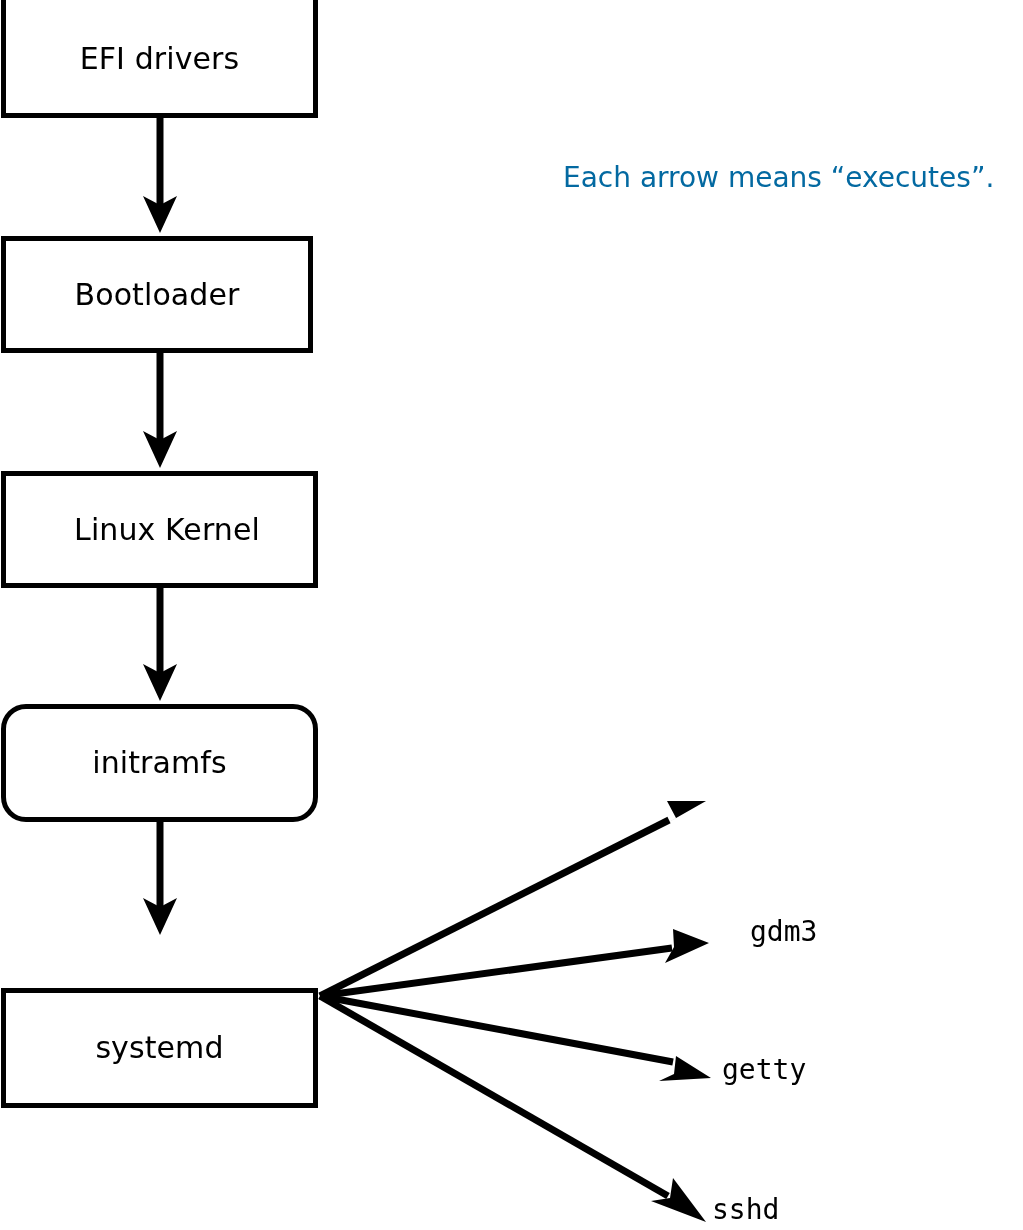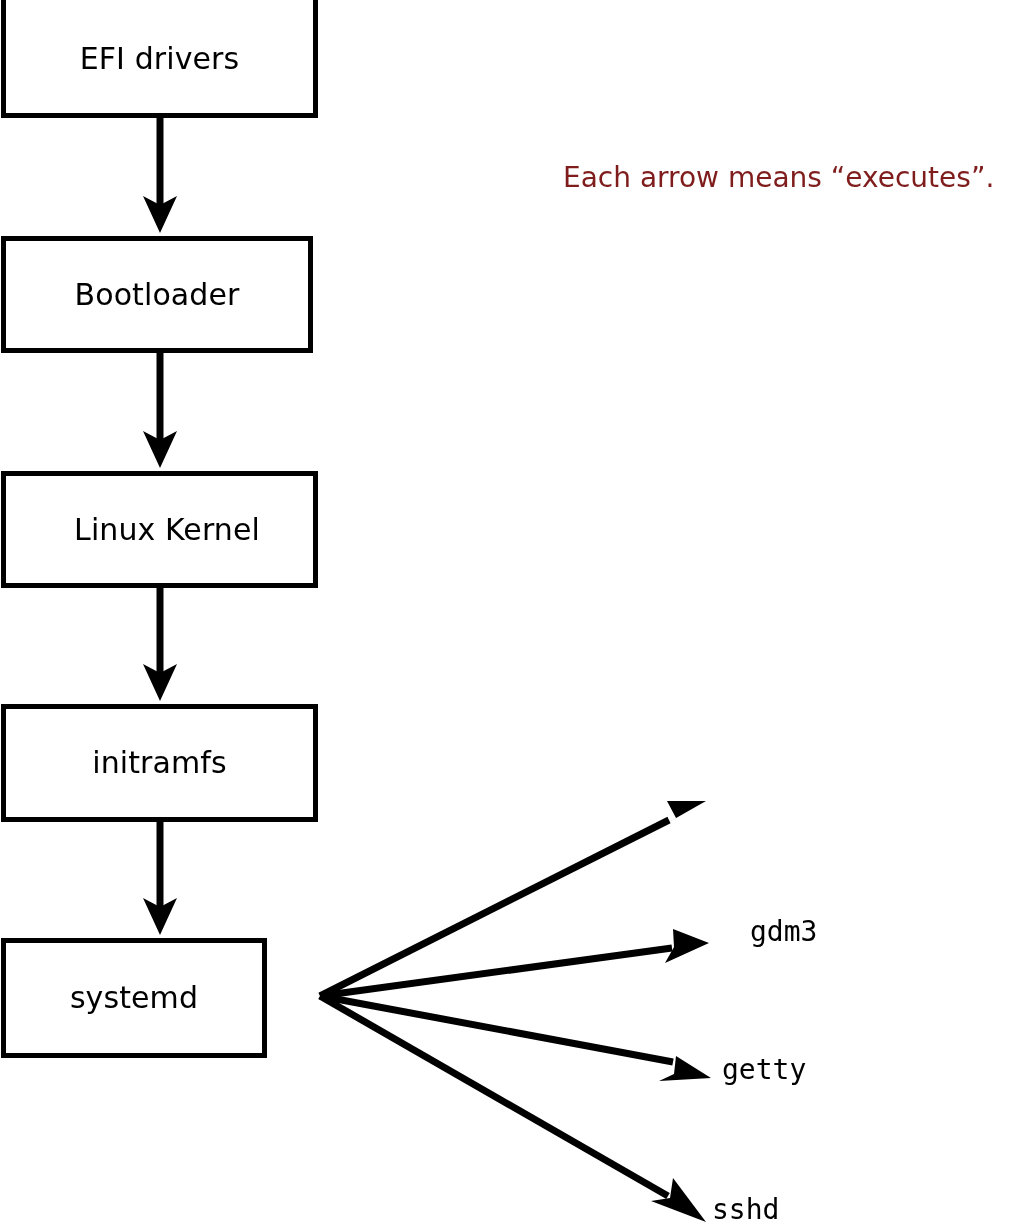--- a/index.html
+++ b/index.html
@@ -51,29 +51,29 @@
     font-size: 28px;
     line-height: 1;
     color: #000000;
     white-space: nowrap;
   }
   .caption {
     position: absolute;
     font-family: "DejaVu Sans", sans-serif;
     font-size: 28px;
     line-height: 1;
-    color: #7f1d1d;
+    color: #0369a1;
     white-space: nowrap;
   }
   
   #box-efi       { left: 1px; top: -40px; width: 317px; height: 158px; }
   #box-boot      { left: 1px; top: 236px; width: 312px; height: 117px; }
   #box-kernel    { left: 1px; top: 471px; width: 317px; height: 117px; padding-left: 15px; }
-  #box-initramfs { left: 1px; top: 704px; width: 317px; height: 118px; }
-  #box-systemd   { left: 1px; top: 938px; width: 266px; height: 120px; }
+  #box-initramfs { left: 1px; top: 704px; width: 317px; height: 118px; border-radius: 25px; }
+  #box-systemd   { left: 1px; top: 988px; width: 317px; height: 120px; }
   
   #box-efi .stage-label { position: relative; top: 20px; }
   
   #label-journal { left: 722px; top: 776px; }
   #label-gdm3    { left: 750px; top: 918px; }
   #label-getty   { left: 722px; top: 1056px; }
   #label-sshd    { left: 712px; top: 1196px; }
   #caption-note  { left: 563px; top: 164px; }
 </style>
 </head>

